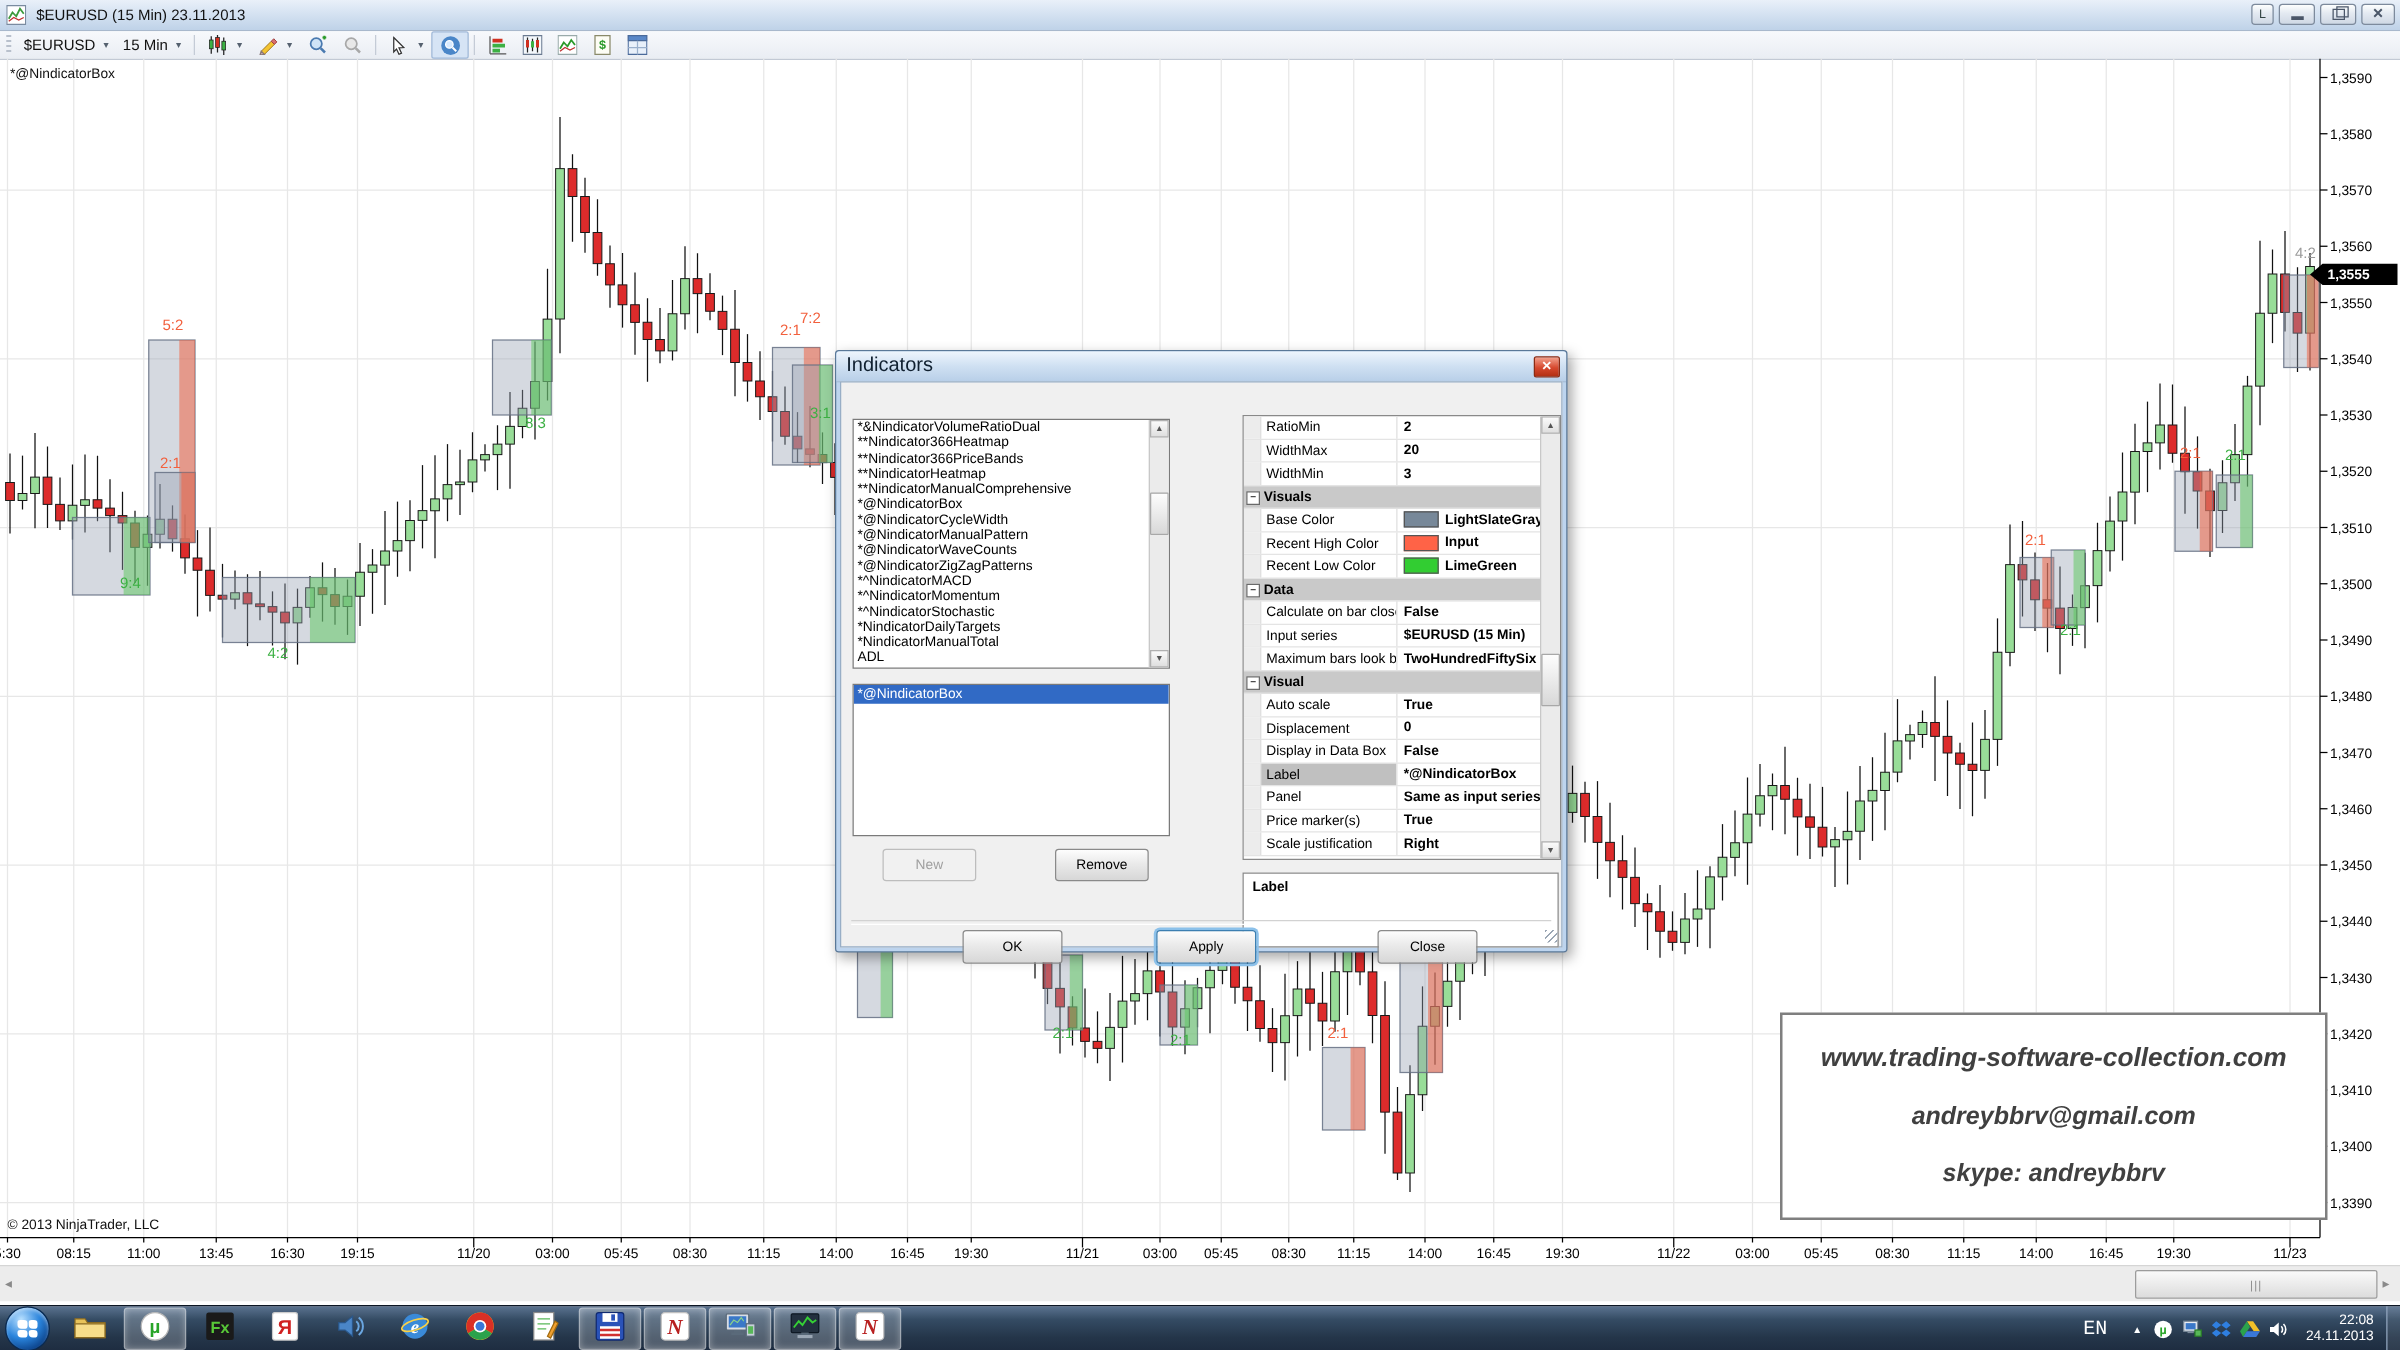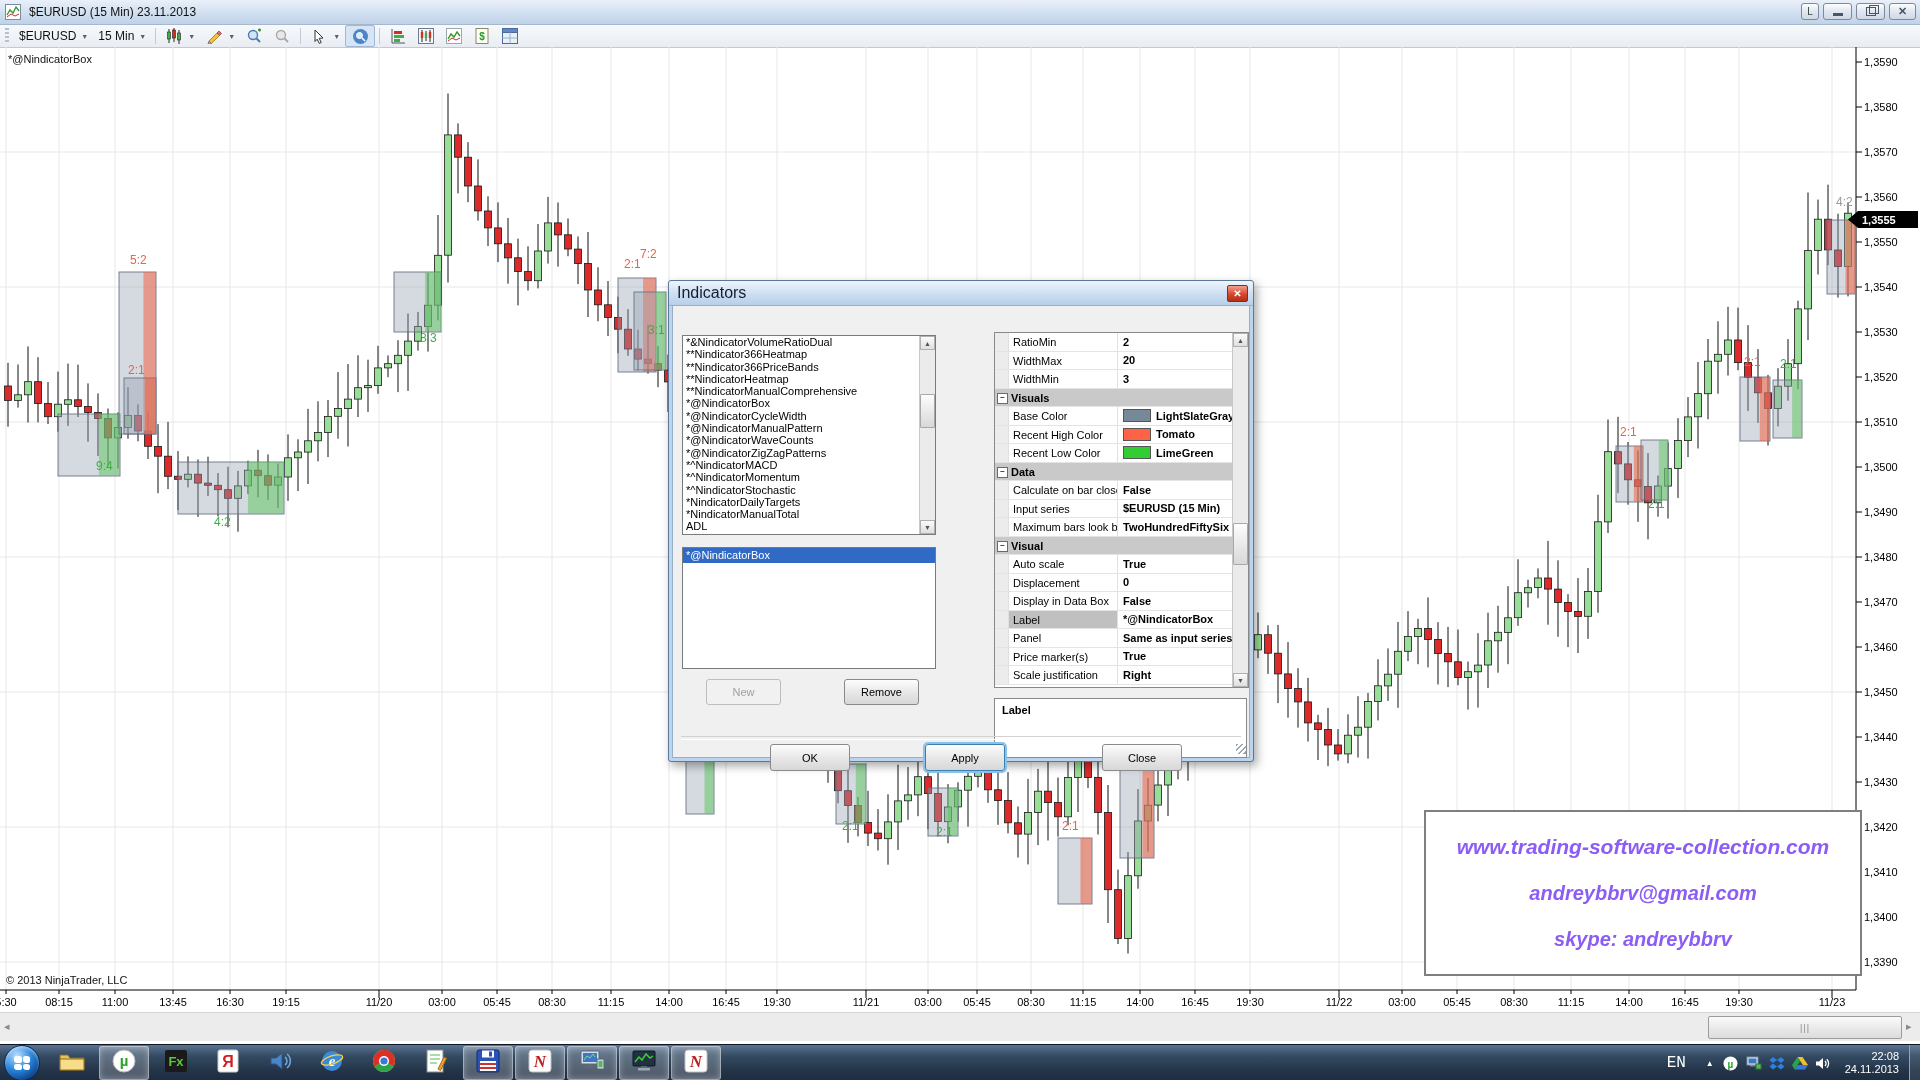--- a/index.html
+++ b/index.html
@@ -33,21 +33,21 @@
   .tb-ico{width:18px;height:18px;display:flex;align-items:center;justify-content:center;}
   .tb-btn-pressed{background:#d6e4f5;border:1px solid #9fb8d8;border-radius:2px;}
 
   
   #chart-indicator-label{left:8px;top:53px;font-size:11px;color:#111;z-index:2;}
   #copyright{left:6px;top:974px;font-size:11px;color:#111;z-index:2;}
 
   
   #watermark{left:1424px;top:810px;width:434px;height:162px;background:#fff;
     border:2px solid #7f7f7f;z-index:5;display:flex;flex-direction:column;
-    justify-content:space-evenly;text-align:center;color:#8b5cf6;
+    justify-content:space-evenly;text-align:center;color:#404040;
     font-weight:bold;font-style:italic;}
   #watermark .wm1{font-size:21px;}
   #watermark .wm2,#watermark .wm3{font-size:20px;}
 
   
   #scrollrow{left:0;top:1012px;width:1920px;height:28px;background:#ececec;
     border-top:1px solid #d5d5d5;z-index:3;}
   #hthumb{position:absolute;left:1708px;top:3px;width:192px;height:21px;
     background:linear-gradient(#fafafa,#dcdcdc);border:1px solid #9c9c9c;border-radius:2px;
     display:flex;align-items:center;justify-content:center;color:#8a8a8a;font-size:9px;letter-spacing:1px;}
@@ -948,21 +948,21 @@
               <span class="pvalue">
                 <span class="swatch" style="background: rgb(119, 136, 153);"></span>
                 <span>LightSlateGray</span>
               </span>
             </div>
             <div class="prow">
               <span class="pstrip"></span>
               <span class="plabel">Recent High Color</span>
               <span class="pvalue">
                 <span class="swatch" style="background: rgb(255, 99, 71);"></span>
-                <span>Tomato</span>
+                <span>Input</span>
               </span>
             </div>
             <div class="prow">
               <span class="pstrip"></span>
               <span class="plabel">Recent Low Color</span>
               <span class="pvalue">
                 <span class="swatch" style="background: rgb(50, 205, 50);"></span>
                 <span>LimeGreen</span>
               </span>
             </div>

